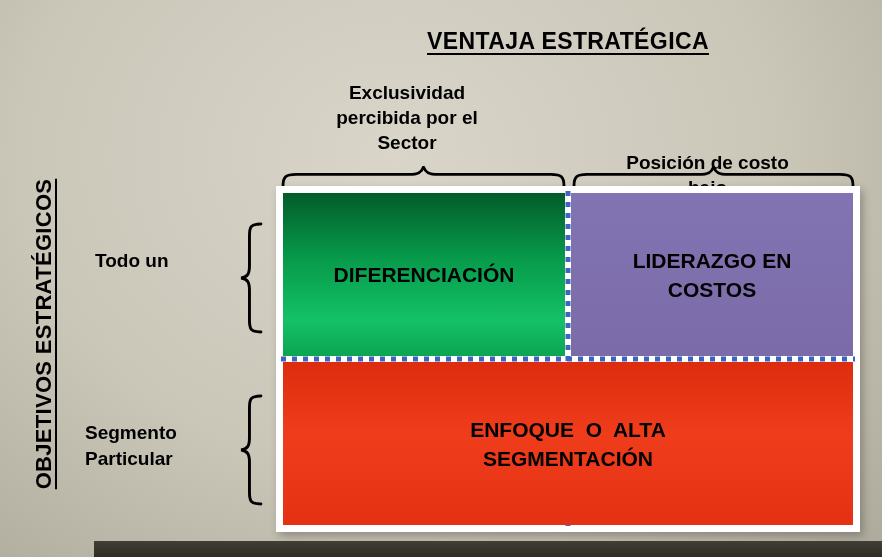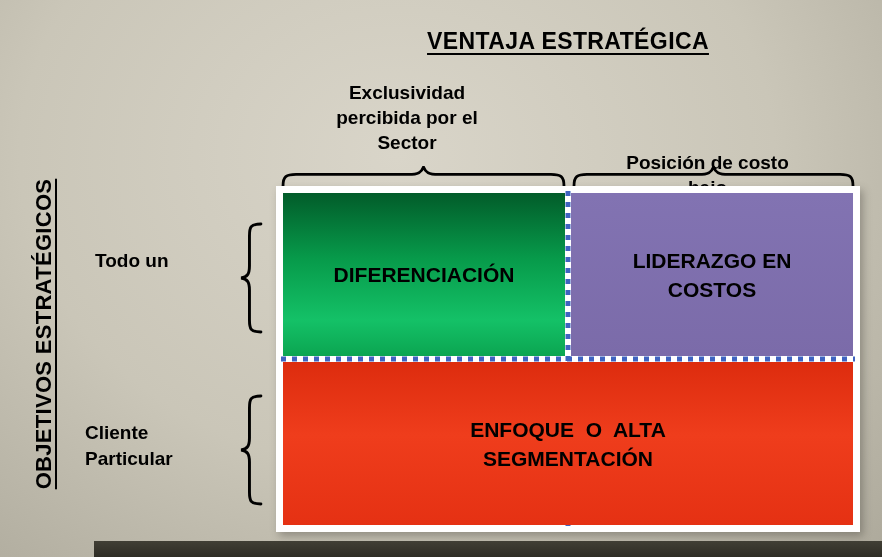--- a/index.html
+++ b/index.html
@@ -175,21 +175,21 @@
     <svg viewBox="0 0 286 20" preserveAspectRatio="none" fill="none" stroke="#000" stroke-width="2.8" stroke-linecap="round">
       <path d="M3,19 C3,10 6,8 16,8 L128,8 C138,8 141,6 143,1 C145,6 148,8 158,8 L270,8 C280,8 283,10 283,19"></path>
     </svg>
   </div>
 
   <div class="row-header r1">
     <span>Todo un</span>
   </div>
 
   <div class="row-header r2">
-    <span>Cliente</span>
+    <span>Segmento</span>
     <span>Particular</span>
   </div>
 
   <div class="brace brace-row-1">
     <svg viewBox="0 0 24 112" preserveAspectRatio="none" fill="none" stroke="#000" stroke-width="2.8" stroke-linecap="round">
       <path d="M22,2 C12,2 11,5 11,14 L11,44 C11,52 9,55 3,56 C9,57 11,60 11,68 L11,98 C11,107 12,110 22,110"></path>
     </svg>
   </div>
 
   <div class="brace brace-row-2">

